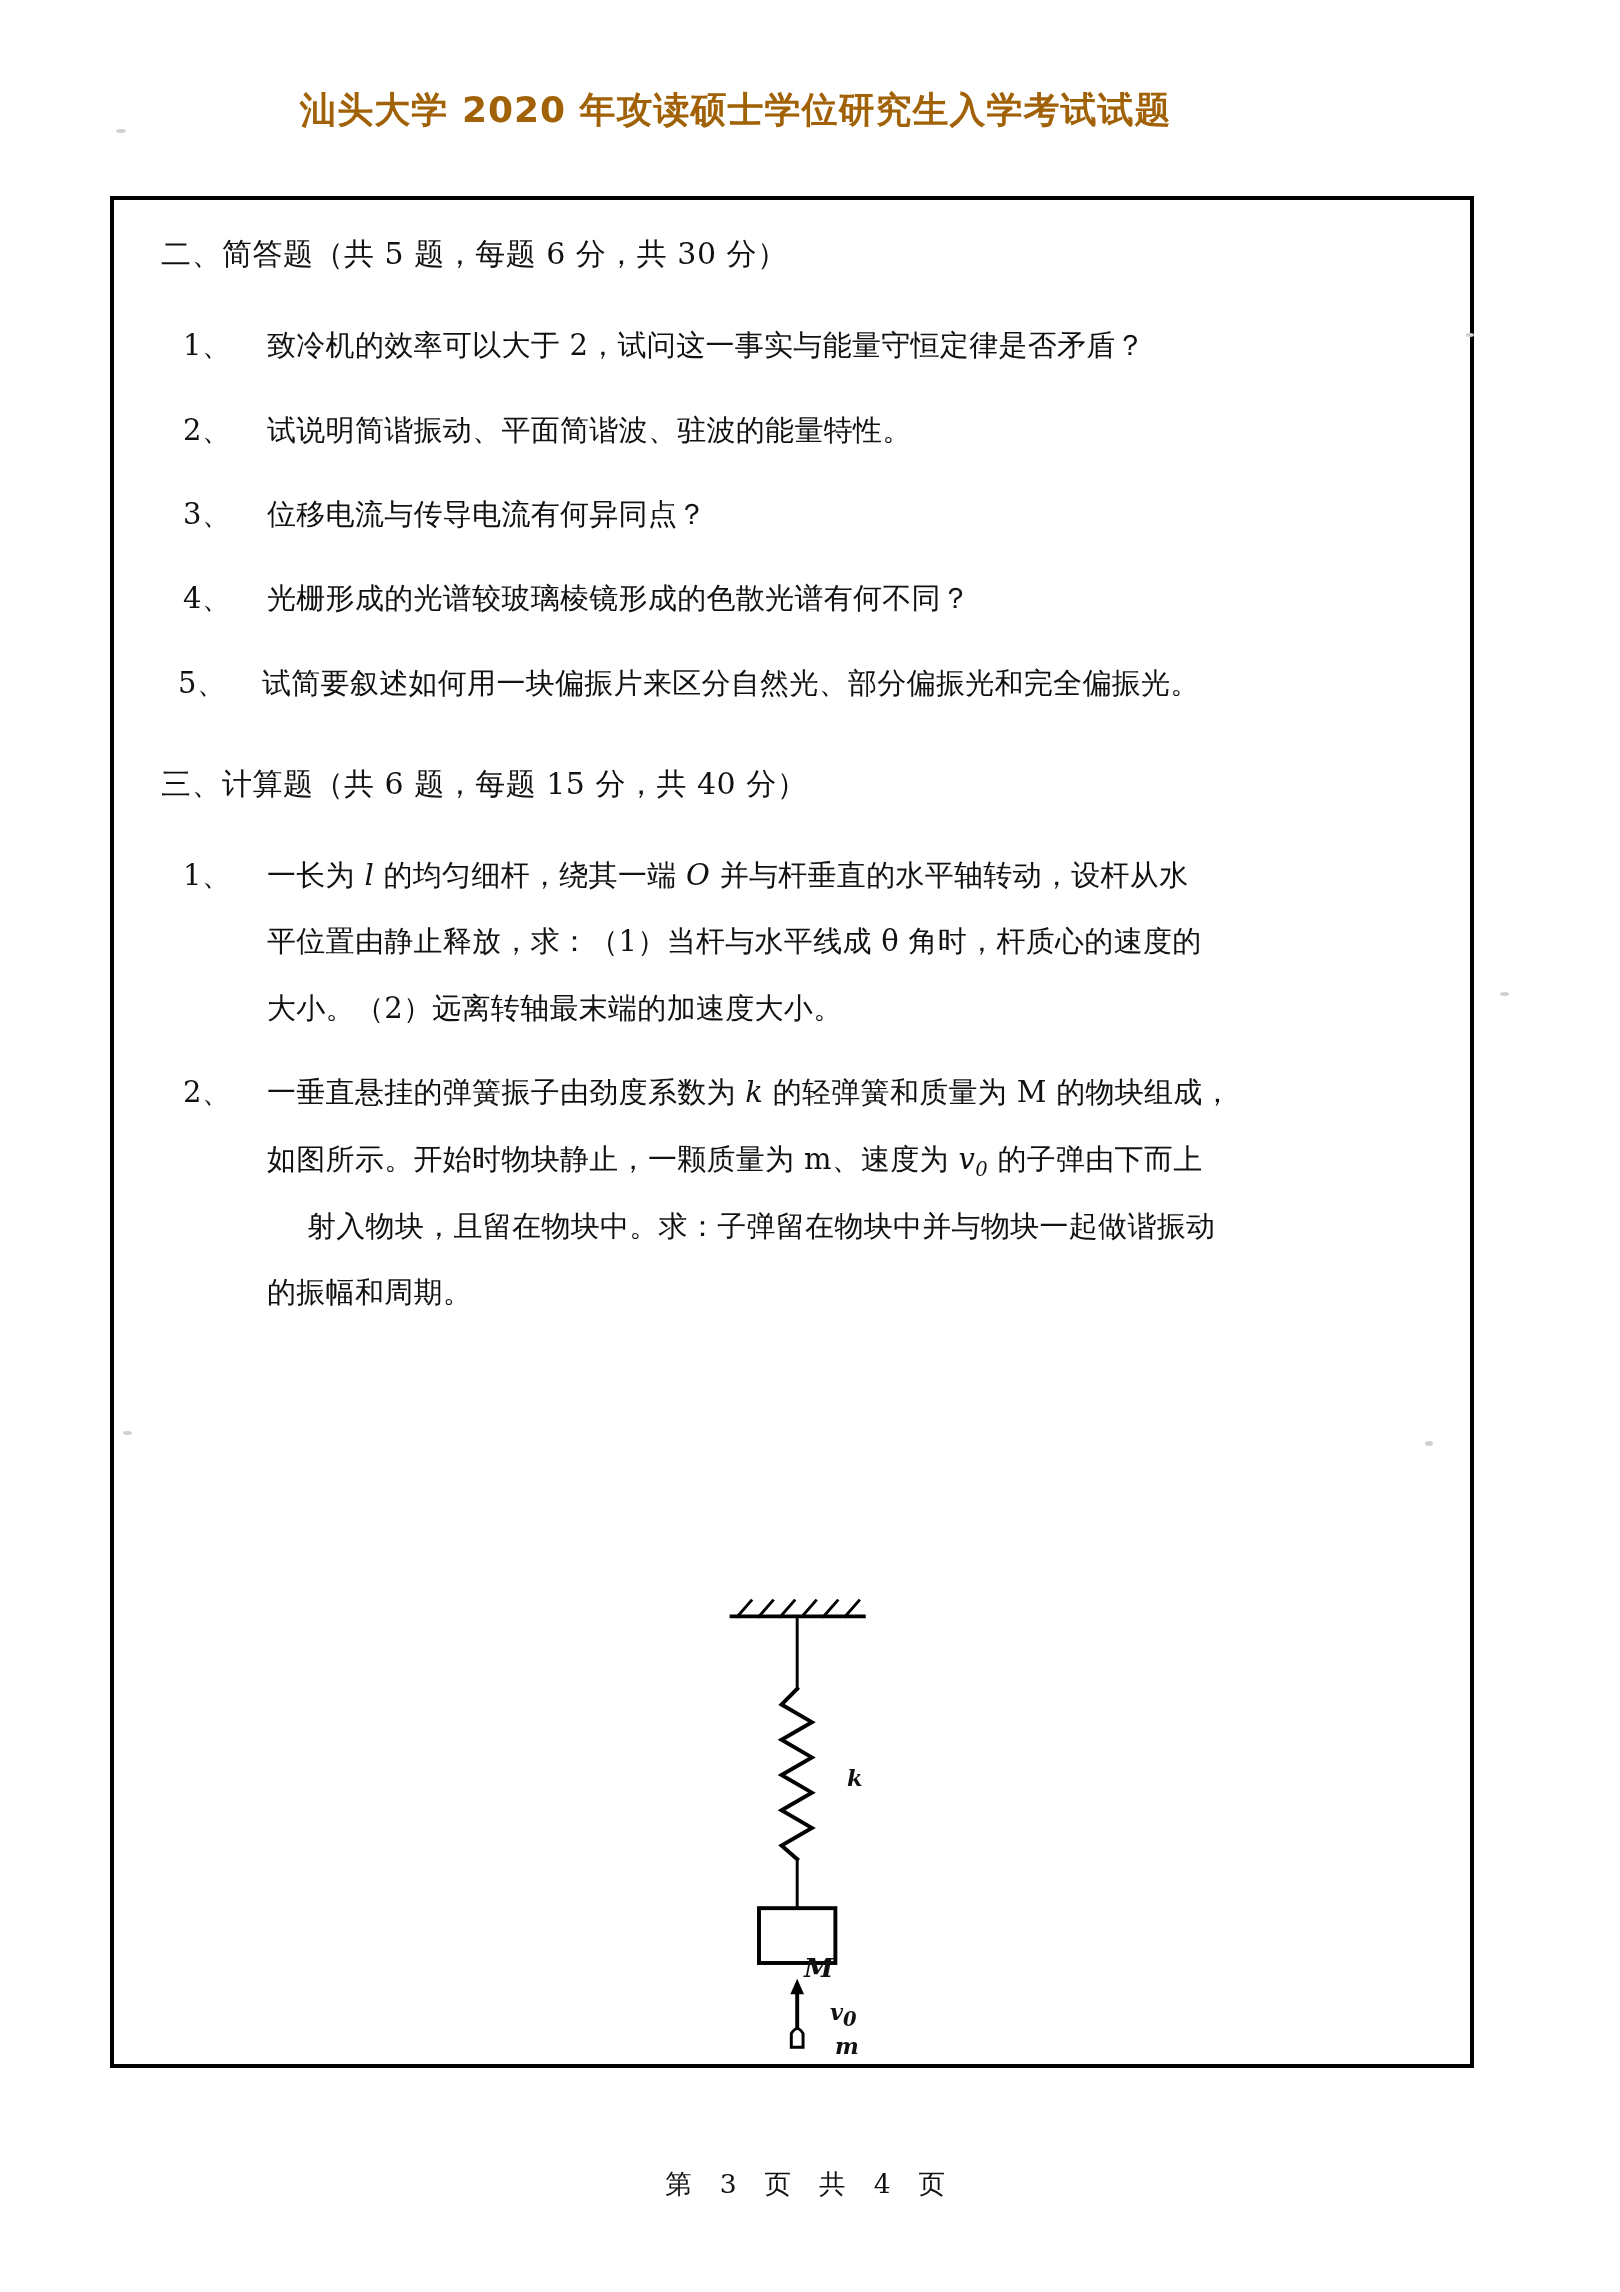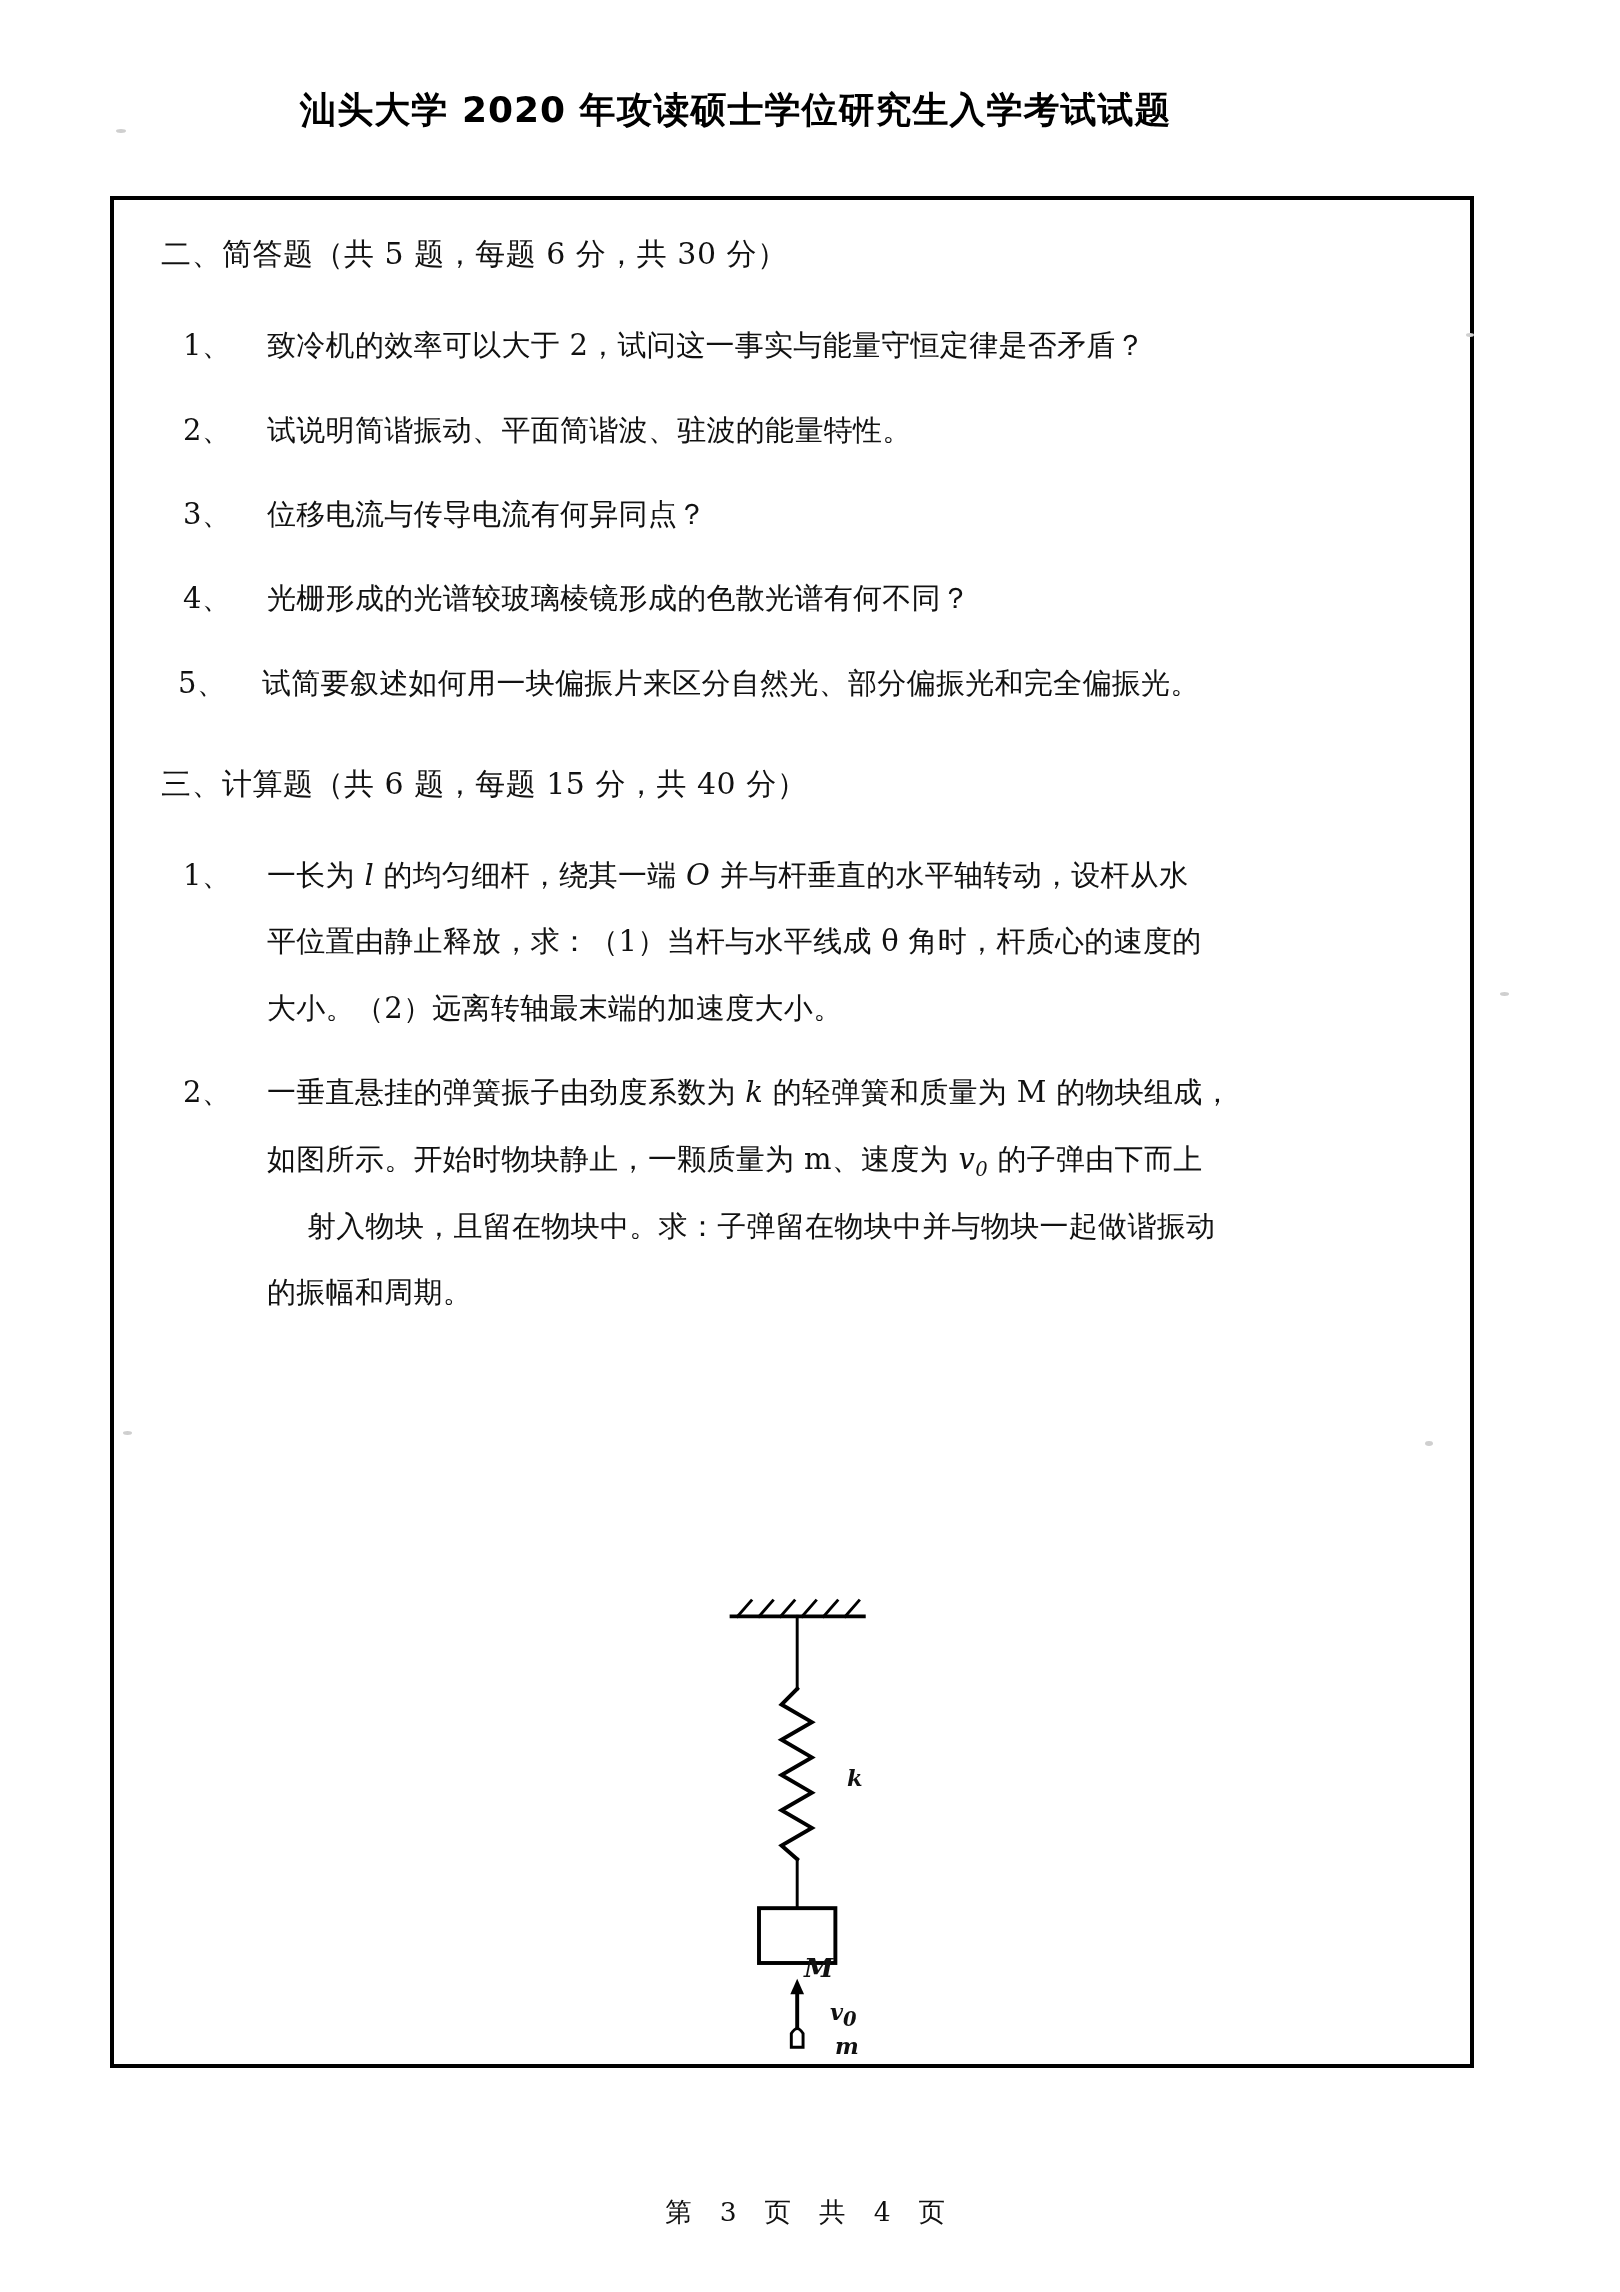--- a/index.html
+++ b/index.html
@@ -29,21 +29,21 @@
   #doc-title {
     position: absolute;
     left: 0;
     top: 86px;
     width: 1472px;
     text-align: center;
     font-family: "DejaVu Sans", "Liberation Sans", sans-serif;
     font-weight: bold;
     font-size: 36px;
     letter-spacing: 1px;
-    color: #000000;
+    color: #a16207;
     white-space: nowrap;
   }
 
   
   #frame {
     position: absolute;
     left: 110px;
     top: 196px;
     width: 1364px;
     height: 1872px;
@@ -93,21 +93,20 @@
   
   #footer {
     position: absolute;
     left: 0;
     top: 2166px;
     width: 1620px;
     text-align: center;
     font-size: 26.5px;
     letter-spacing: 9.8px;
     font-family: "DejaVu Serif", "Liberation Serif", serif;
-    margin-top: 28px;
   }
 
   
   #diagram {
     position: absolute;
     left: 588px;
     top: 1387px;
     width: 255px;
     height: 470px;
   }

